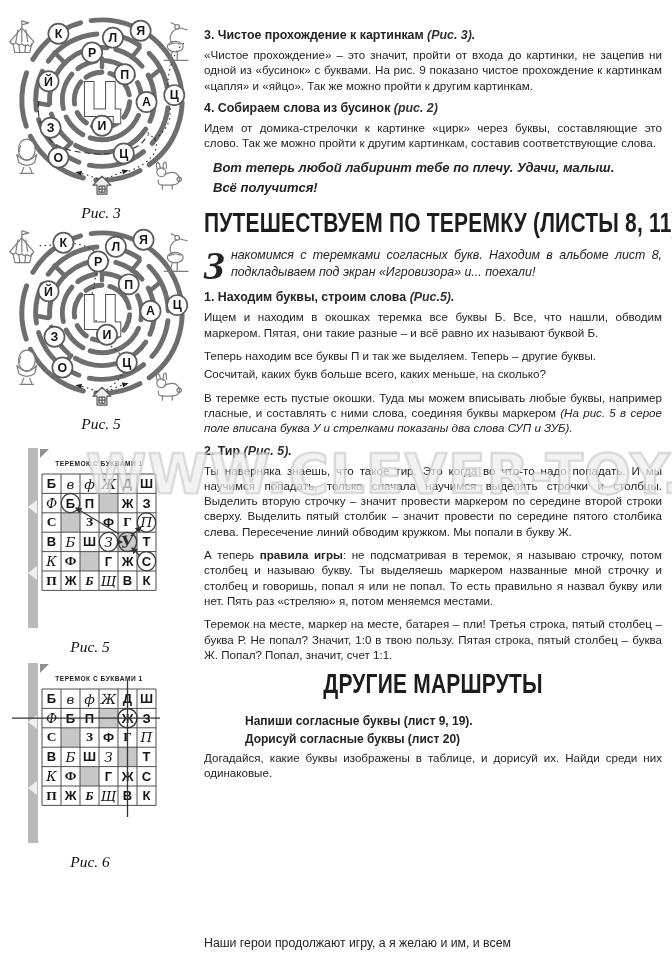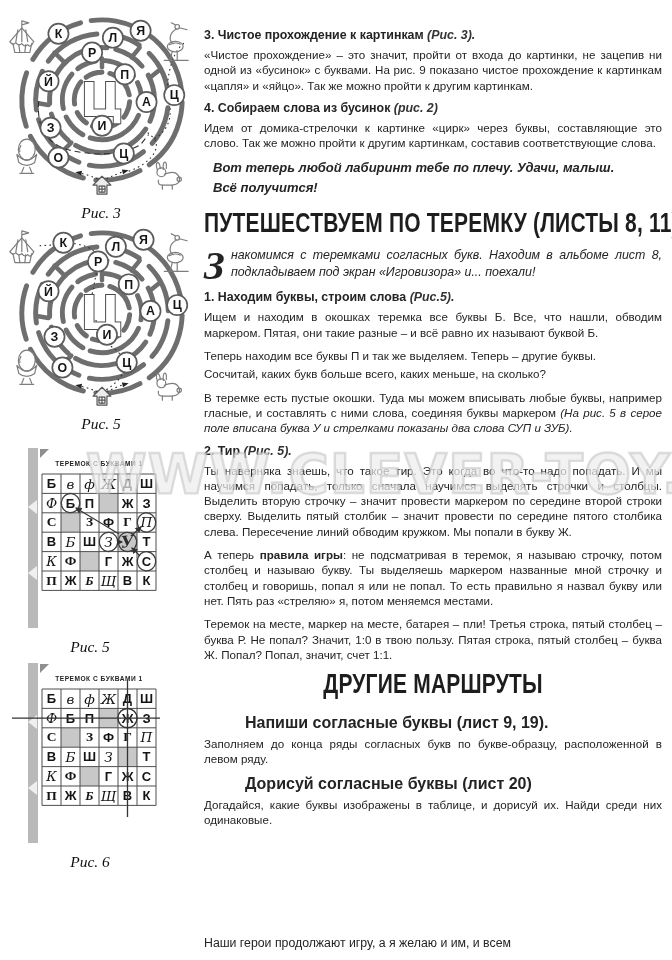--- a/index.html
+++ b/index.html
@@ -14,21 +14,21 @@
   p.tight{margin-bottom:3px;}
   .inline-italic{font-style:italic;}
   .inline-bold{font-weight:bold;}
   .outro{font-style:italic;font-size:13px;line-height:19px;margin:1px 9px;font-weight:bold;}
   .bigtitle{font-weight:bold;font-size:21px;text-align:center;margin:14px 0 12px 0;
             transform:scale(1.0,1.28);transform-origin:50% 50%;white-space:nowrap;color:#1d1d1d;letter-spacing:.2px;}
   .lead{font-style:italic;font-size:12.4px;line-height:16.5px;text-align:justify;margin:0 0 10px 0;}
   .dropcap{float:left;font-family:"Liberation Serif",serif;font-size:41px;line-height:31px;
            font-weight:bold;margin:3px 6px 0 0;}
   .routes-title{margin-top:10px;margin-bottom:18px;}
-  .route-h{font-size:16px;font-weight:bold;margin:0 0 4px 0;padding-left:41px;}
+  .route-h{font-size:12px;font-weight:bold;margin:0 0 4px 0;padding-left:41px;}
   .closing-wrap{position:absolute;left:204px;top:936px;width:458px;}
   .closing{font-size:12.3px;margin:0 0 12px 0;}
   .slogan{font-weight:bold;font-size:15px;transform:scaleY(1.22);letter-spacing:.2px;color:#1b1b1b;margin:0;}
 
   
   .maze{position:absolute;left:2px;width:198px;}
   #fig3-wrap{top:6px;} #fig4-wrap{top:219px;}
   .fig-cap{font-family:"Liberation Serif",serif;font-style:italic;font-size:15.5px;
            text-align:center;margin-top:-2px;color:#111;}
 
@@ -409,21 +409,20 @@
     <p class="body"><span>В теремке есть пустые окошки. Туда мы можем вписывать любые буквы, например гласные, и составлять с ними слова, соединяя буквы маркером </span><span class="inline-italic">(На рис. 5 в серое поле вписана буква У и стрелками показаны два слова СУП и ЗУБ).</span></p>
 
     <div class="subhead"><span>2. Тир </span><span class="ref">(Рис. 5).</span></div>
     <p class="body">Ты наверняка знаешь, что такое тир. Это когда во что-то надо попадать. И мы научимся попадать, только сначала научимся выделять строчки и столбцы. Выделить вторую строчку – значит провести маркером по середине второй строки сверху. Выделить пятый столбик – значит провести по середине пятого столбика слева. Пересечение линий обводим кружком. Мы попали в букву Ж.</p>
     <p class="body"><span>А теперь </span><span class="inline-bold">правила игры</span><span>: не подсматривая в теремок, я называю строчку, потом столбец и называю букву. Ты выделяешь маркером названные мной строчку и столбец и говоришь, попал я или не попал. То есть правильно я назвал букву или нет. Пять раз «стреляю» я, потом меняемся местами.</span></p>
     <p class="body">Теремок на месте, маркер на месте, батарея – пли! Третья строка, пятый столбец – буква Р. Не попал? Значит, 1:0 в твою пользу. Пятая строка, пятый столбец – буква Ж. Попал? Попал, значит, счет 1:1.</p>
 
     <div class="bigtitle routes-title">ДРУГИЕ МАРШРУТЫ</div>
 
     <div class="route-h">Напиши согласные буквы (лист 9, 19).</div>
-    <p class="body">Заполняем до конца ряды согласных букв по букве-образцу, расположенной в левом ряду.</p>
     <div class="route-h">Дорисуй согласные буквы (лист 20)</div>
     <p class="body">Догадайся, какие буквы изображены в таблице, и дорисуй их. Найди среди них одинаковые.</p>
   </div>
 
   <div class="closing-wrap">
     <p class="closing">Наши герои продолжают игру, а я желаю и им, и всем</p>
     <p class="slogan">РАДОСТИ В ИГРАХ - УСПЕХОВ В РАЗВИТИИ!</p>
   </div>
 
 </div>

